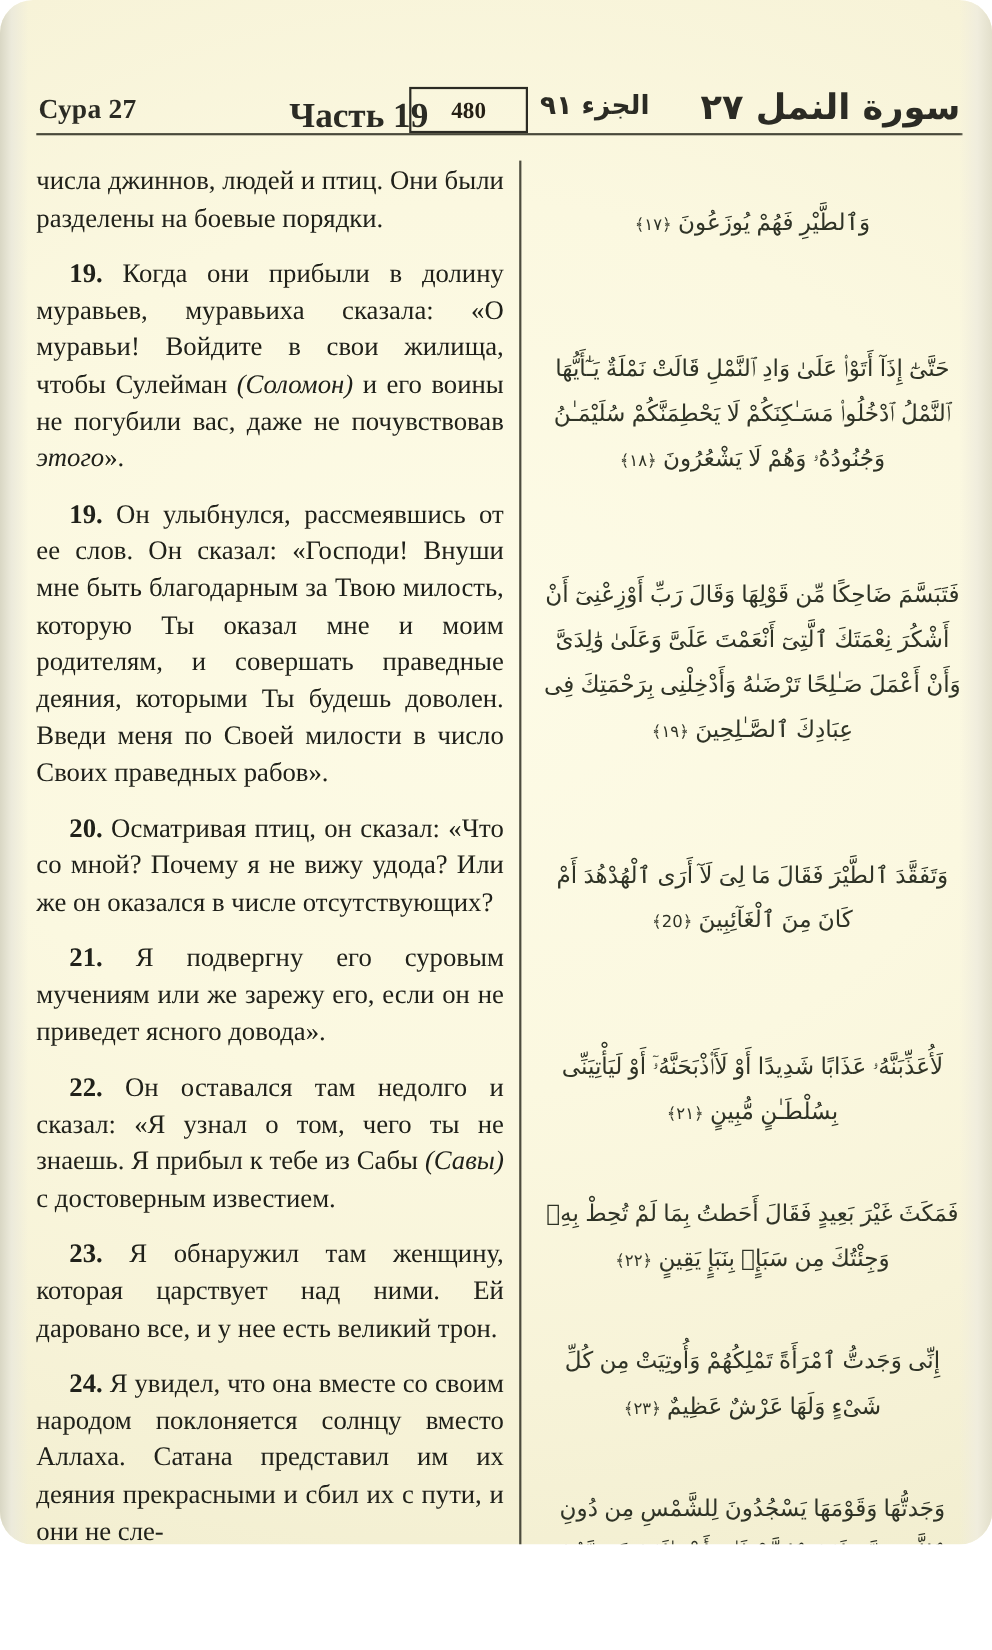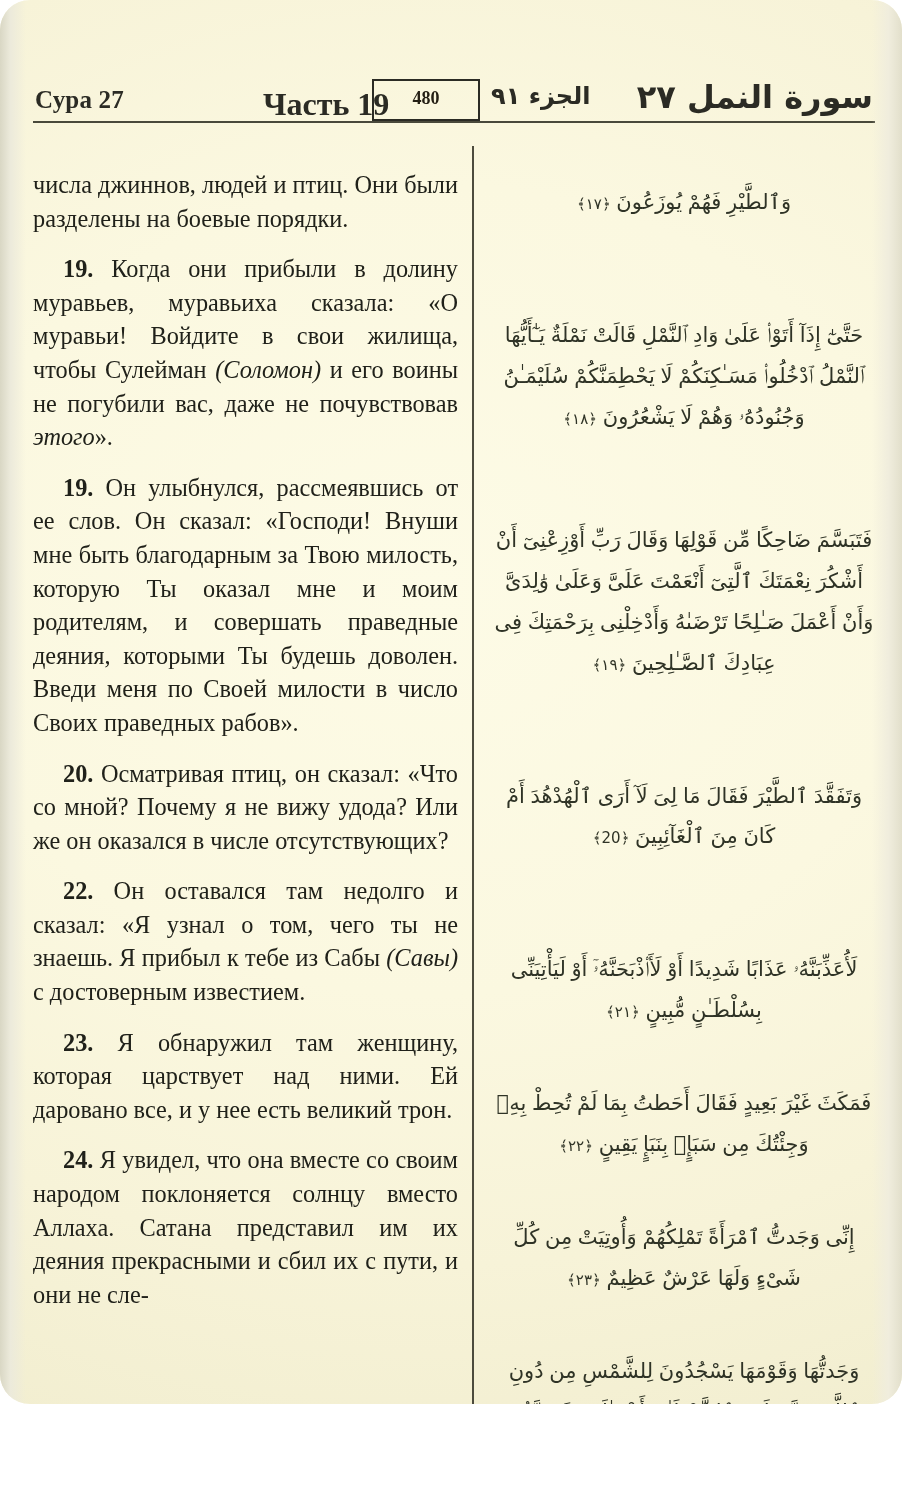--- a/index.html
+++ b/index.html
@@ -76,21 +76,21 @@
     background: transparent;
   }
   .pagenum {
     position: absolute;
     left: 0;
     right: 0;
     top: 7px;
     text-align: center;
     font-family: "Liberation Serif", serif;
     font-weight: bold;
-    font-size: 18px;
+    font-size: 21px;
     color: #241f14;
   }
   .hdr-juz {
     position: absolute;
     left: 458px;
     top: 6px;
     font-family: "DejaVu Sans", sans-serif;
     font-weight: bold;
     font-size: 24px;
     color: #2b2b24;
@@ -140,21 +140,20 @@
     color: #20211a;
     text-align: justify;
     text-justify: inter-word;
   }
   .col-ru p {
     margin: 0 0 17px 0;
     text-align: justify;
   }
   .col-ru p.cont {
     text-indent: 0;
-    margin-top: 20px;
   }
   .col-ru p.verse {
     text-indent: 30px;
   }
   .col-ru .vnum {
     font-weight: bold;
   }
   .col-ru i {
     font-style: italic;
   }
@@ -206,20 +205,21 @@
   <div class="col-ru">
 
     <p class="cont"><span>числа джиннов, людей и птиц. Они были разделены на боевые порядки.</span></p>
 
     <p class="verse"><span class="vnum">19.</span><span> Когда они прибыли в долину муравьев, муравьиха сказала: «О муравьи! Войдите в свои жилища, чтобы Сулейман </span><i>(Соломон)</i><span> и его воины не погубили вас, даже не почувствовав </span><i>этого</i><span>».</span></p>
 
     <p class="verse"><span class="vnum">19.</span><span> Он улыбнулся, рассмеявшись от ее слов. Он сказал: «Господи! Внуши мне быть благодарным за Твою милость, которую Ты оказал мне и моим родителям, и совершать праведные деяния, которыми Ты будешь доволен. Введи меня по Своей милости в число Своих праведных рабов».</span></p>
 
     <p class="verse"><span class="vnum">20.</span><span> Осматривая птиц, он сказал: «Что со мной? Почему я не вижу удода? Или же он оказался в числе отсутствующих?</span></p>
 
+    <p class="verse"><span class="vnum">21.</span><span> Я подвергну его суровым мучениям или же зарежу его, если он не приведет ясного довода».</span></p>
 
     <p class="verse"><span class="vnum">22.</span><span> Он оставался там недолго и сказал: «Я узнал о том, чего ты не знаешь. Я прибыл к тебе из Сабы </span><i>(Савы)</i><span> с достоверным известием.</span></p>
 
     <p class="verse"><span class="vnum">23.</span><span> Я обнаружил там женщину, которая царствует над ними. Ей даровано все, и у нее есть великий трон.</span></p>
 
     <p class="verse"><span class="vnum">24.</span><span> Я увидел, что она вместе со своим народом поклоняется солнцу вместо Аллаха. Сатана представил им их деяния прекрасными и сбил их с пути, и они не сле-</span></p>
 
   </div>
 
   <div class="col-ar">

